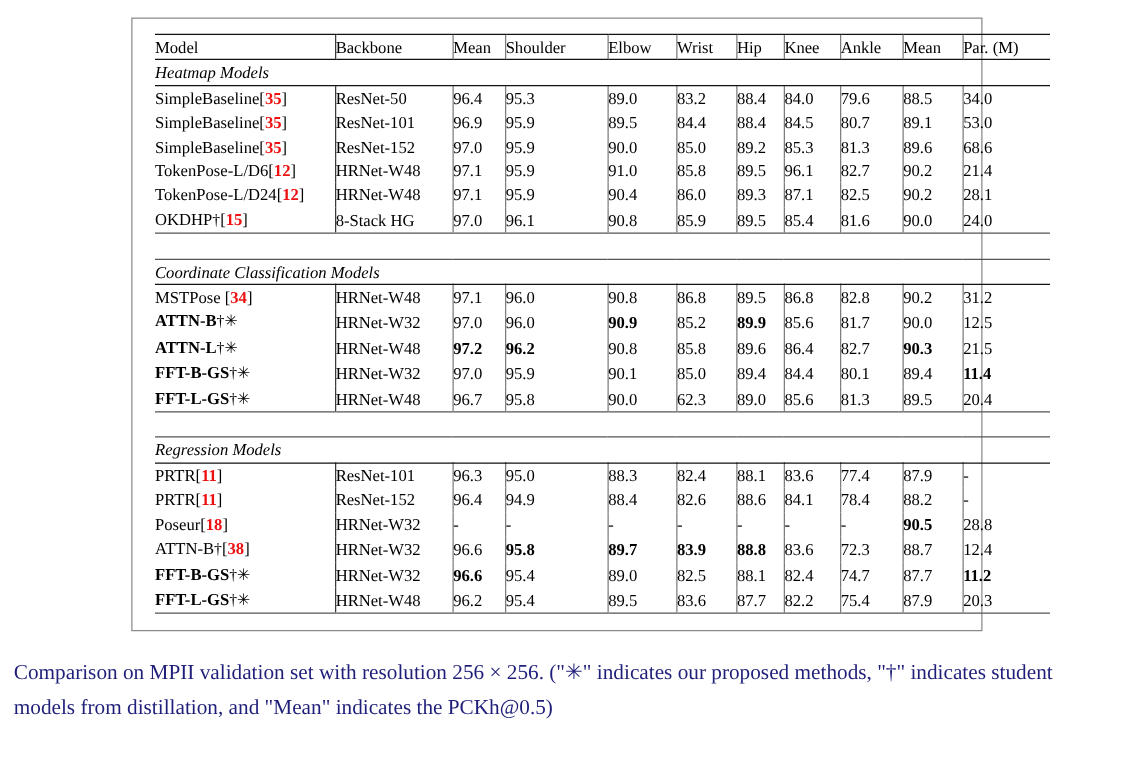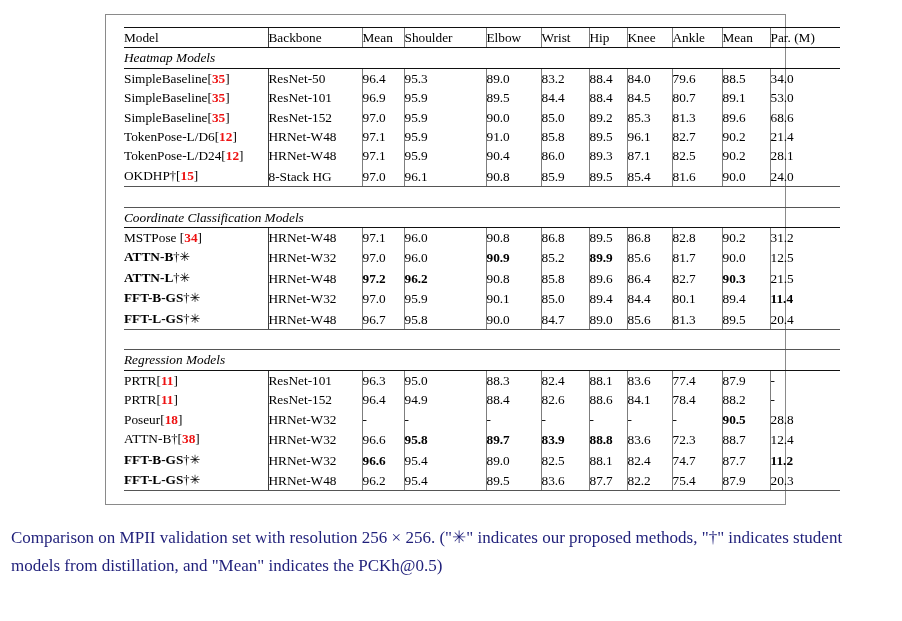--- a/index.html
+++ b/index.html
@@ -268,21 +268,21 @@
           <td class="cell-pad vsep">80.1</td>
           <td class="cell-pad vsep">89.4</td>
           <td class="cell-pad vsep"><b class="bold">11.4</b></td>
         </tr>
         <tr class="rule-thin-bot">
           <td class="cell-pad"><b class="bold">FFT-L-GS</b><span class="sym">†</span><span class="sym">✳</span></td>
           <td class="cell-pad vsep-strong">HRNet-W48</td>
           <td class="cell-pad vsep">96.7</td>
           <td class="cell-pad vsep">95.8</td>
           <td class="cell-pad vsep">90.0</td>
-          <td class="cell-pad vsep">84.7</td>
+          <td class="cell-pad vsep">62.3</td>
           <td class="cell-pad vsep">89.0</td>
           <td class="cell-pad vsep">85.6</td>
           <td class="cell-pad vsep">81.3</td>
           <td class="cell-pad vsep">89.5</td>
           <td class="cell-pad vsep">20.4</td>
         </tr>
         <tr class="spacer-row">
           <td colspan="11"></td>
         </tr>
         <tr class="rule-bot rule-thin-top">

